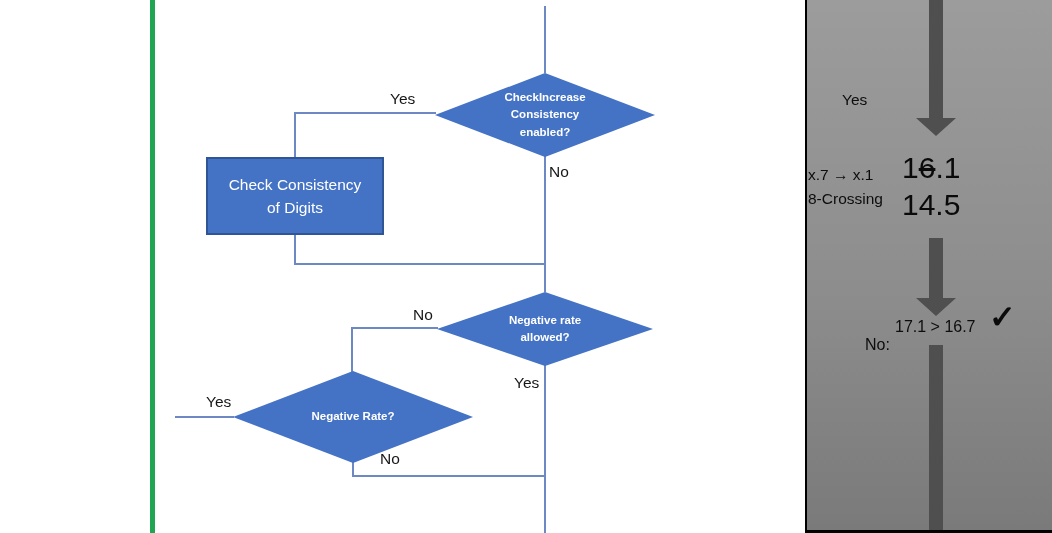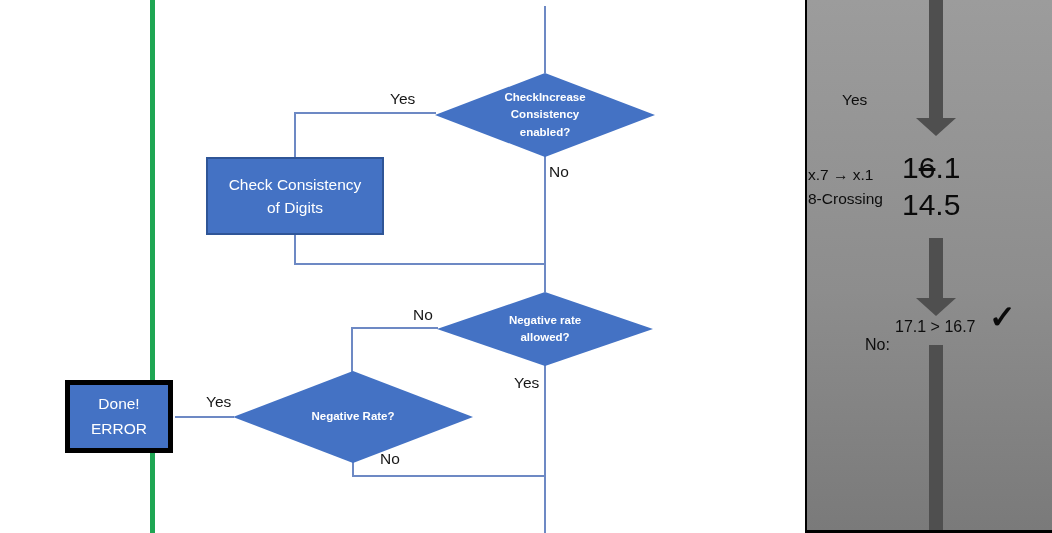--- a/index.html
+++ b/index.html
@@ -123,24 +123,20 @@
 
   <div class="diamond" style="left:233px; top:371px; width:240px; height:92px;">
     <div>Negative Rate?</div>
   </div>
 
   <div class="diamond" style="left:437px; top:292px; width:216px; height:74px;">
     <div>Negative rate</div>
     <div>allowed?</div>
   </div>
 
-  <div class="done" style="left:65px; top:380px; width:108px; height:73px;">
-    <div>Done!</div>
-    <div>ERROR</div>
-  </div>
 
   <div class="branch-label" style="left:390px; top:90px;">Yes</div>
   <div class="branch-label" style="left:549px; top:163px;">No</div>
   <div class="branch-label" style="left:413px; top:306px;">No</div>
   <div class="branch-label" style="left:514px; top:374px;">Yes</div>
   <div class="branch-label" style="left:206px; top:393px;">Yes</div>
   <div class="branch-label" style="left:380px; top:450px;">No</div>
 
   <div class="panel">
 

